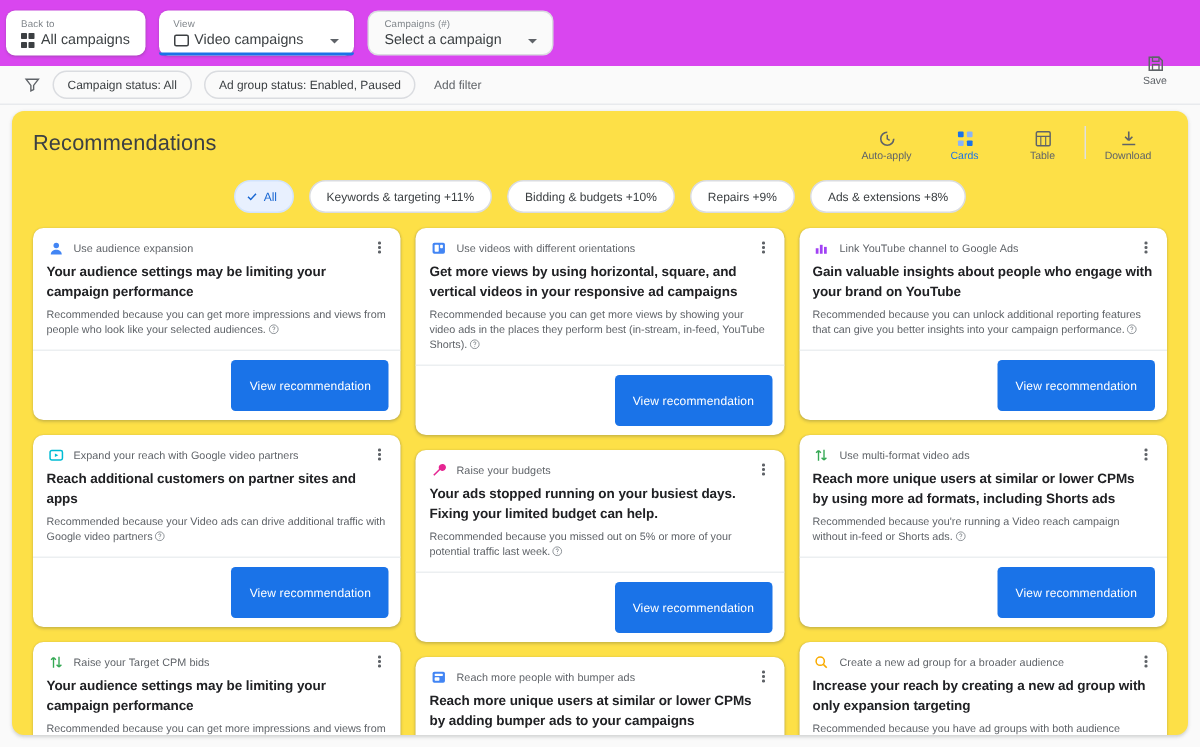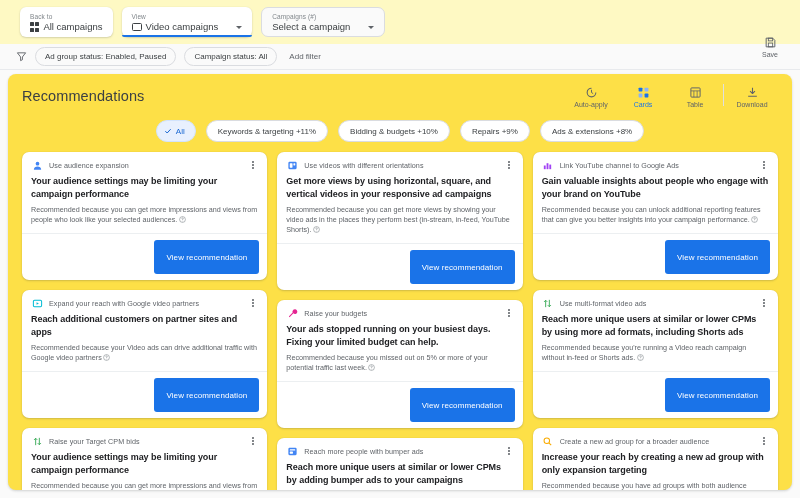--- a/index.html
+++ b/index.html
@@ -17,24 +17,24 @@
   .app {
     width: 800px;
     height: 498px;
     position: relative;
     background: #fafafa;
   }
 
   
   .topbar {
     height: 44px;
-    background: #fef9c3;
-    display: flex;
-    align-items: center;
-    padding: 0 20px;
+    background: #d946ef;
+    display: flex;
+    align-items: center;
+    padding: 0 4px;
     gap: 9px;
     box-sizing: border-box;
   }
   .ctl {
     background: #ffffff;
     border-radius: 6px;
     height: 30px;
     box-shadow: 0 1px 2px rgba(60,64,67,.20), 0 0 1px rgba(60,64,67,.12);
     display: flex;
     flex-direction: column;
@@ -357,22 +357,22 @@
         <span>Select a campaign</span>
         <span class="caret"></span>
       </div>
     </div>
   </div>
 
   <div class="filterbar">
     <svg class="funnel" viewBox="0 0 24 24">
       <path d="M3 4h18l-7 9v6l-4 2v-8z" fill="none" stroke="#5f6368" stroke-width="2"></path>
     </svg>
+    <div class="fchip">Campaign status: All</div>
     <div class="fchip">Ad group status: Enabled, Paused</div>
-    <div class="fchip">Campaign status: All</div>
     <div class="addfilter">Add filter</div>
   </div>
 
   <div class="savebtn">
     <svg width="13" height="13" viewBox="0 0 24 24">
       <path d="M4 4h12l4 4v12H4z" fill="none" stroke="#5f6368" stroke-width="1.8"></path>
       <rect x="8" y="4" width="8" height="5" fill="none" stroke="#5f6368" stroke-width="1.6"></rect>
       <rect x="8" y="13" width="8" height="7" fill="none" stroke="#5f6368" stroke-width="1.6"></rect>
     </svg>
     <div class="lbl">Save</div>

